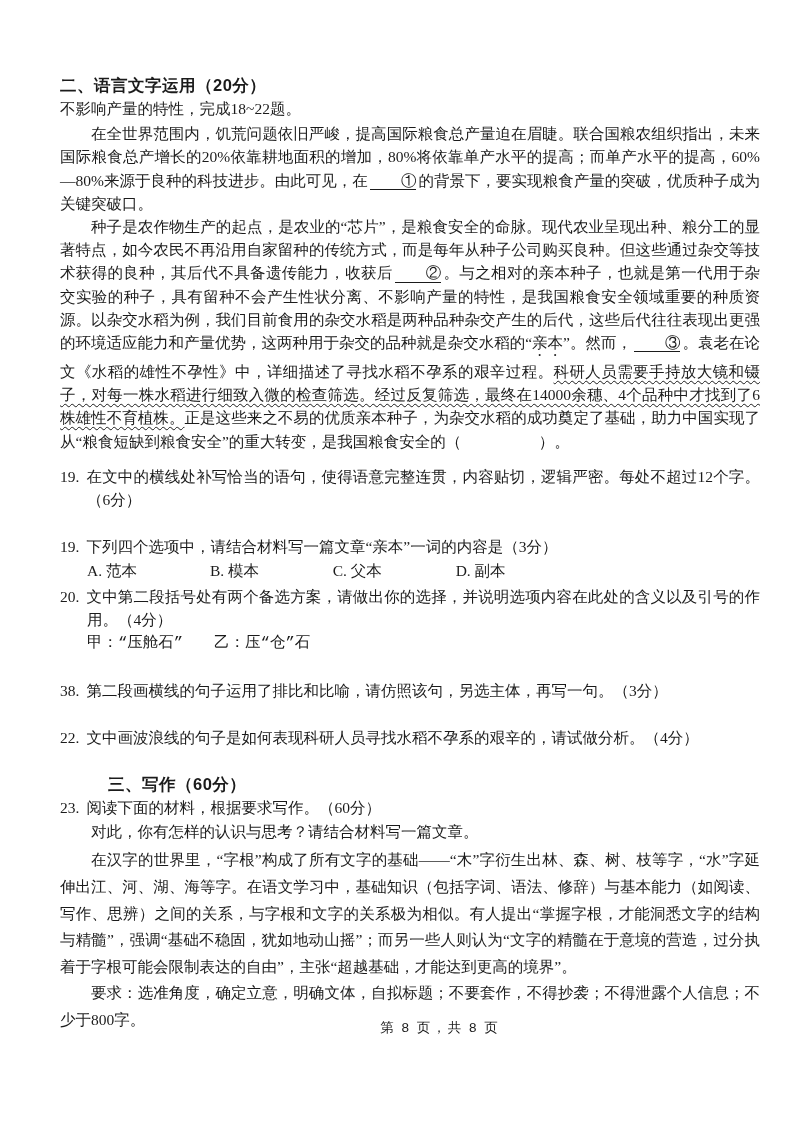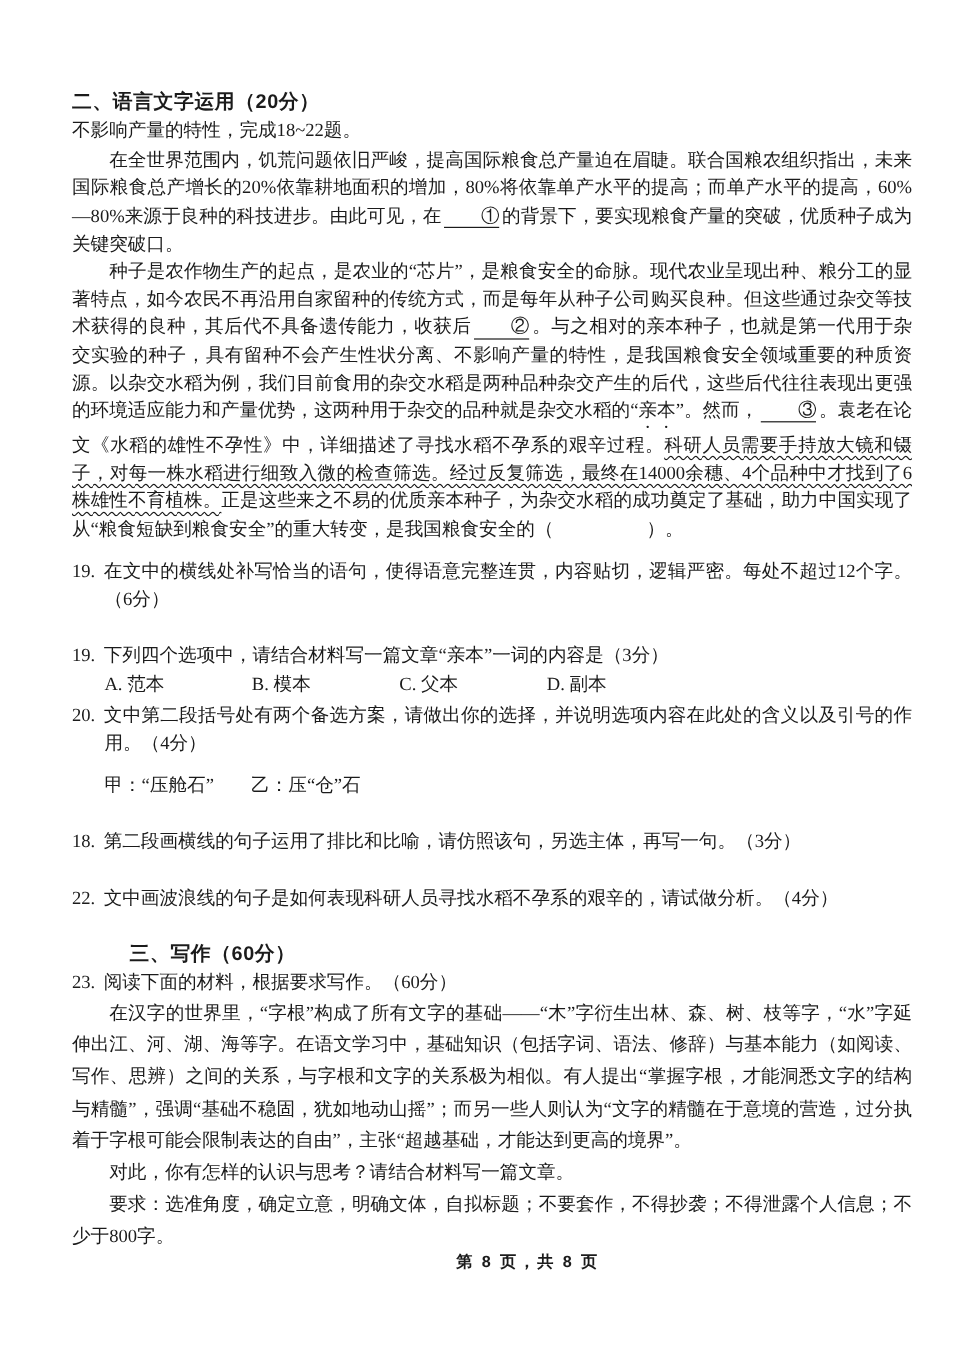--- a/index.html
+++ b/index.html
@@ -24,28 +24,28 @@
   }
   .seg-blank{
     display:inline-block;min-width:3em;text-align:center;
     border-bottom:1.2px solid #1b1b1b;line-height:1.05;margin:0 2px;
   }
   .question{padding-left:27px;text-indent:-27px;text-align:justify;}
   .qnum{margin-right:7px;}
   .mt12{margin-top:12px;}
   .mt24{margin-top:24px;}
   .mt22{margin-top:22px;margin-left:48px;}
-  .q-extra{text-indent:0;margin-top:12px;}
+  .q-extra{text-indent:0;margin-top:1px;font-family:Liberation Mono, monospace;}
   .options{text-indent:0;margin-top:1px;}
   .opt{display:inline-block;width:119px;}
   .material{line-height:26.6px;}
   .footer{
-    position:absolute;top:1040px;left:80px;right:0;text-align:center;
+    position:absolute;top:1016px;left:80px;right:0;text-align:center;
     font-family:"Liberation Sans","DejaVu Sans",sans-serif;
-    font-weight:bold;font-size:13.5px;letter-spacing:2px;
+    font-weight:normal;font-size:13.5px;letter-spacing:2px;
   }
 </style>
 </head>
 <body>
 
 <div class="page">
 
   <div class="sec-title">二、语言文字运用（20分）</div>
 
   <div class="intro">不影响产量的特性，完成18~22题。</div>
@@ -67,34 +67,34 @@
       <span class="opt">D. 副本</span>
     </div>
   </div>
 
   <div class="question" style="margin-top:2px">
     <span class="qnum">20.</span><span>文中第二段括号处有两个备选方案，请做出你的选择，并说明选项内容在此处的含义以及引号的作用。（4分）</span>
     <div class="q-extra">甲：“压舱石”　　乙：压“仓”石</div>
   </div>
 
   <div class="question mt24">
-    <span class="qnum">18.</span><span>第二段画横线的句子运用了排比和比喻，请仿照该句，另选主体，再写一句。（3分）</span>
+    <span class="qnum">38.</span><span>第二段画横线的句子运用了排比和比喻，请仿照该句，另选主体，再写一句。（3分）</span>
   </div>
 
   <div class="question mt24">
     <span class="qnum">22.</span><span>文中画波浪线的句子是如何表现科研人员寻找水稻不孕系的艰辛的，请试做分析。（4分）</span>
   </div>
 
   <div class="sec-title mt22">三、写作（60分）</div>
 
   <div class="question">
     <span class="qnum">23.</span><span>阅读下面的材料，根据要求写作。（60分）</span>
   </div>
 
+  <p class="para material">对此，你有怎样的认识与思考？请结合材料写一篇文章。</p>
+
   <p class="para material" style="margin-top:2px">在汉字的世界里，“字根”构成了所有文字的基础——“木”字衍生出林、森、树、枝等字，“水”字延伸出江、河、湖、海等字。在语文学习中，基础知识（包括字词、语法、修辞）与基本能力（如阅读、写作、思辨）之间的关系，与字根和文字的关系极为相似。有人提出“掌握字根，才能洞悉文字的结构与精髓”，强调“基础不稳固，犹如地动山摇”；而另一些人则认为“文字的精髓在于意境的营造，过分执着于字根可能会限制表达的自由”，主张“超越基础，才能达到更高的境界”。</p>
-
-  <p class="para material">对此，你有怎样的认识与思考？请结合材料写一篇文章。</p>
 
   <p class="para material">要求：选准角度，确定立意，明确文体，自拟标题；不要套作，不得抄袭；不得泄露个人信息；不少于800字。</p>
 
   <div class="footer">第 8 页，共 8 页</div>
 
 </div>
 
 </body></html>

